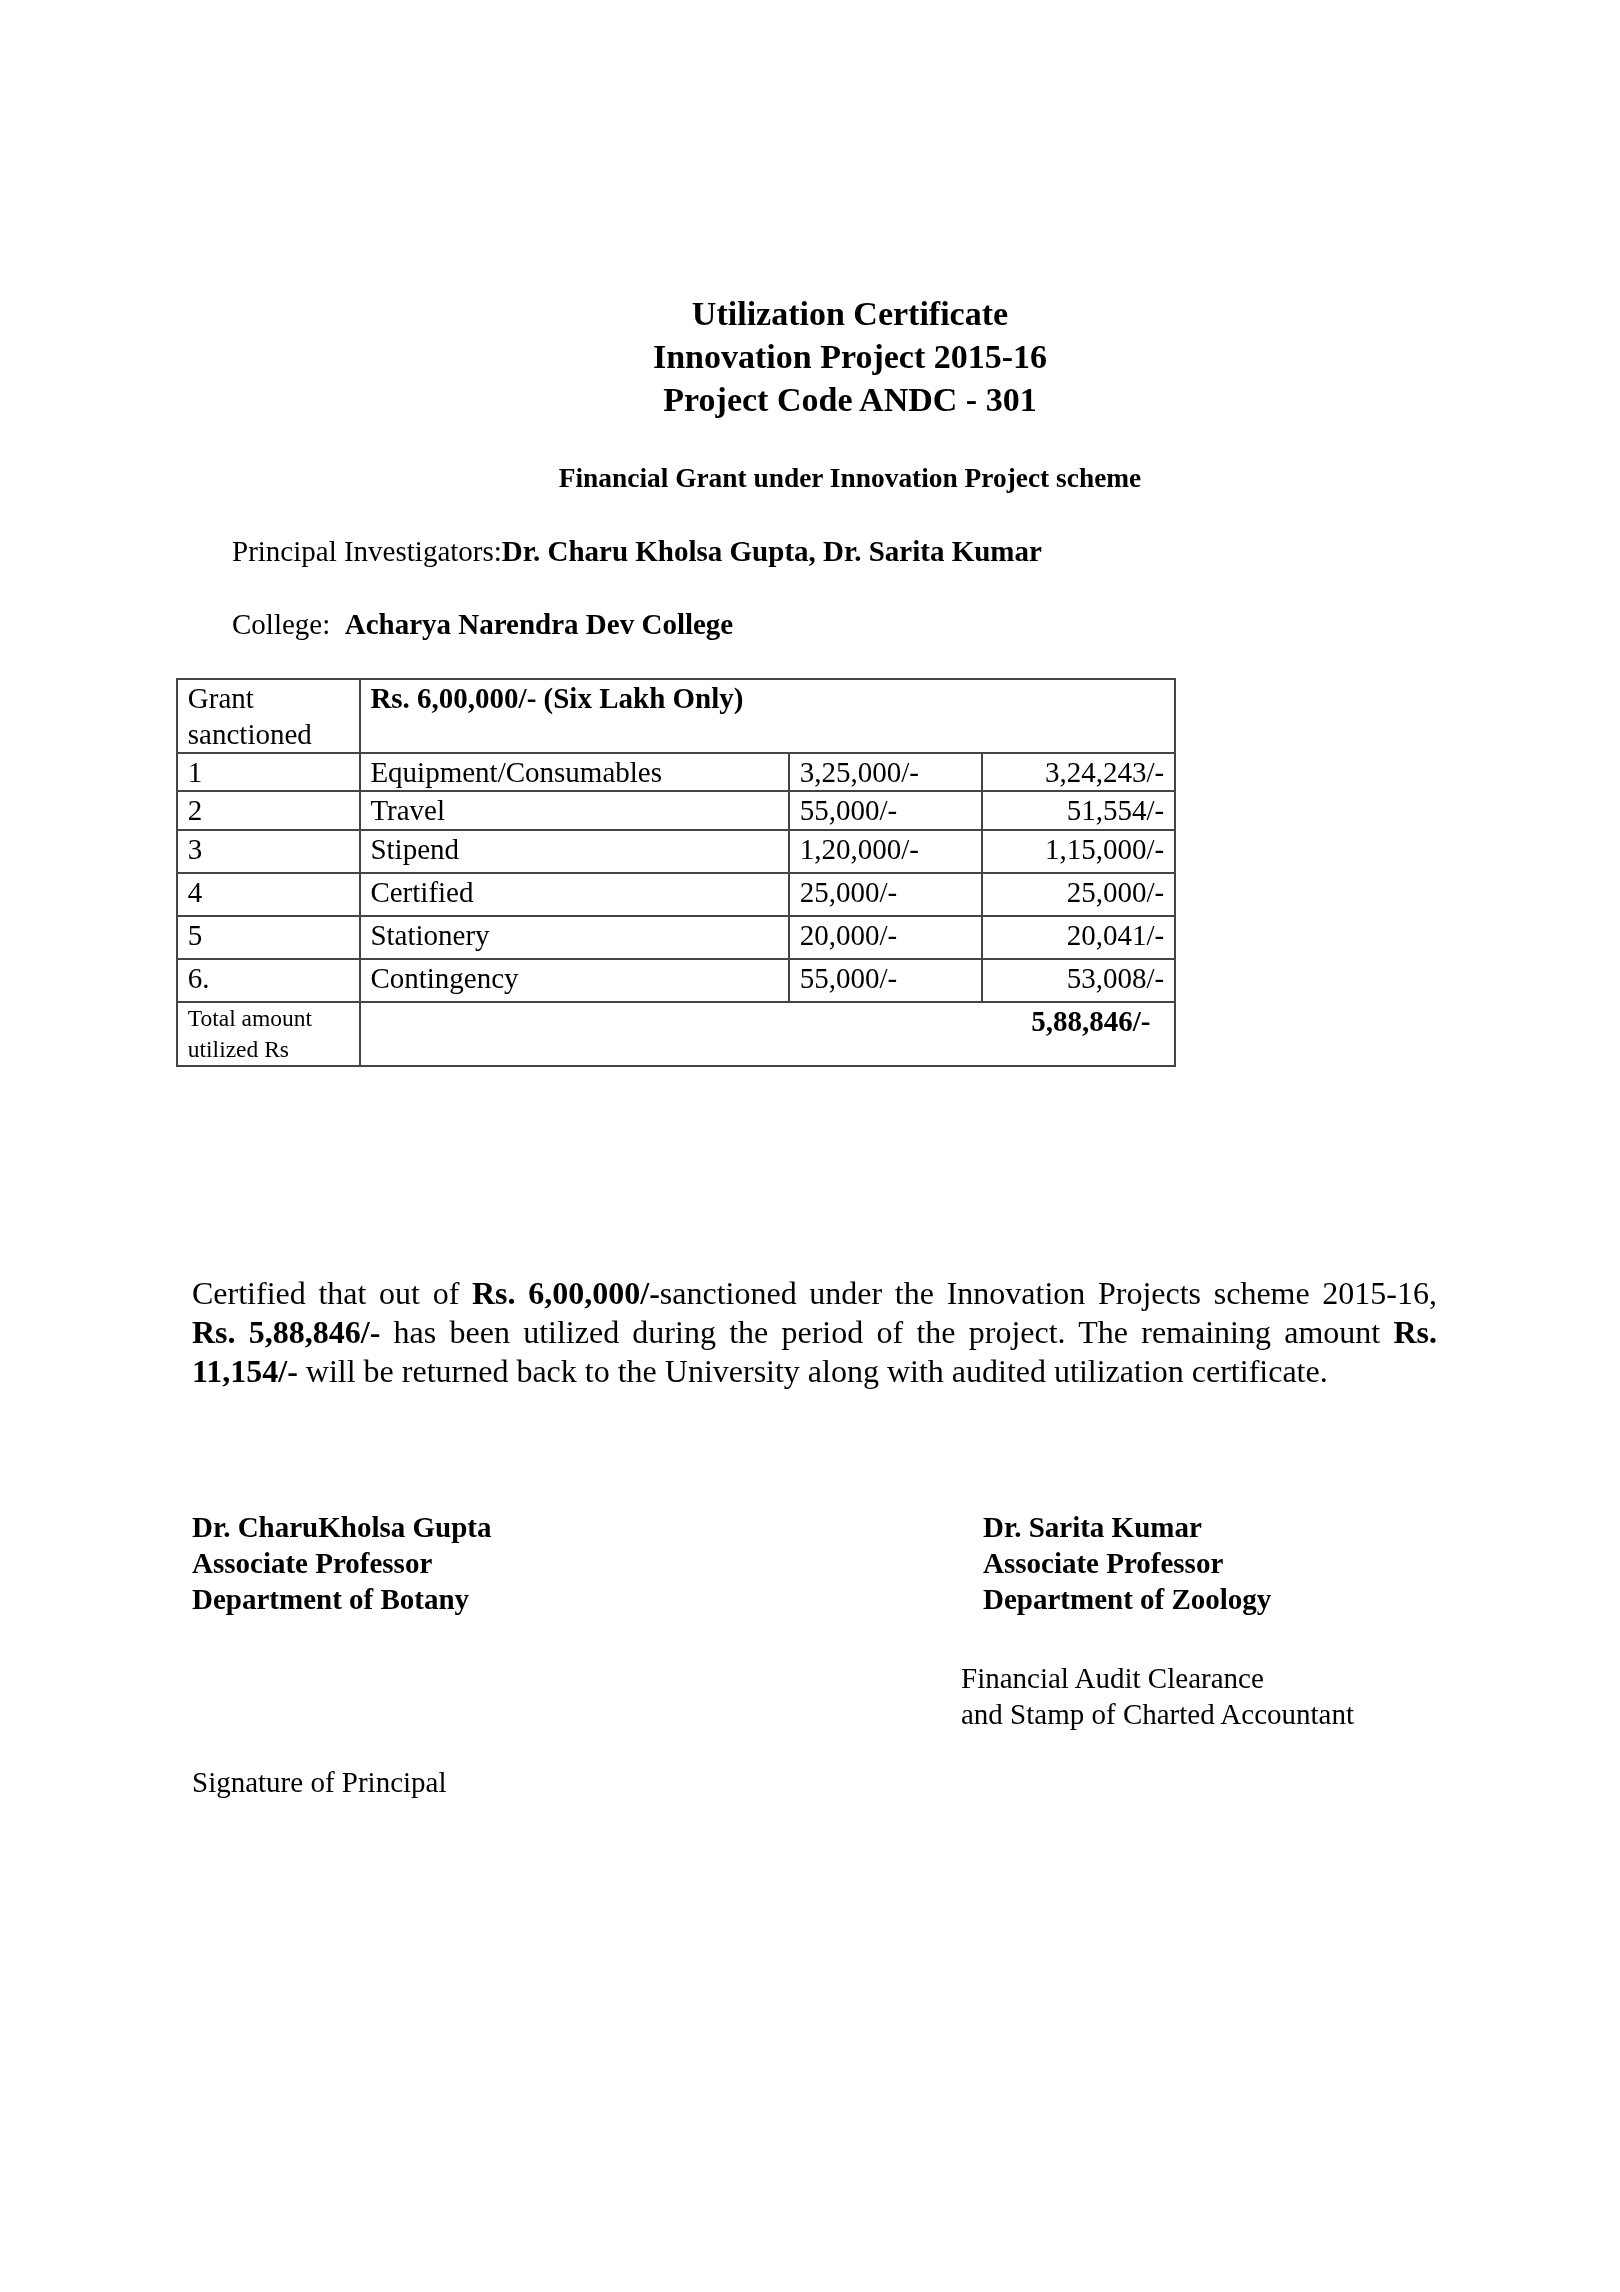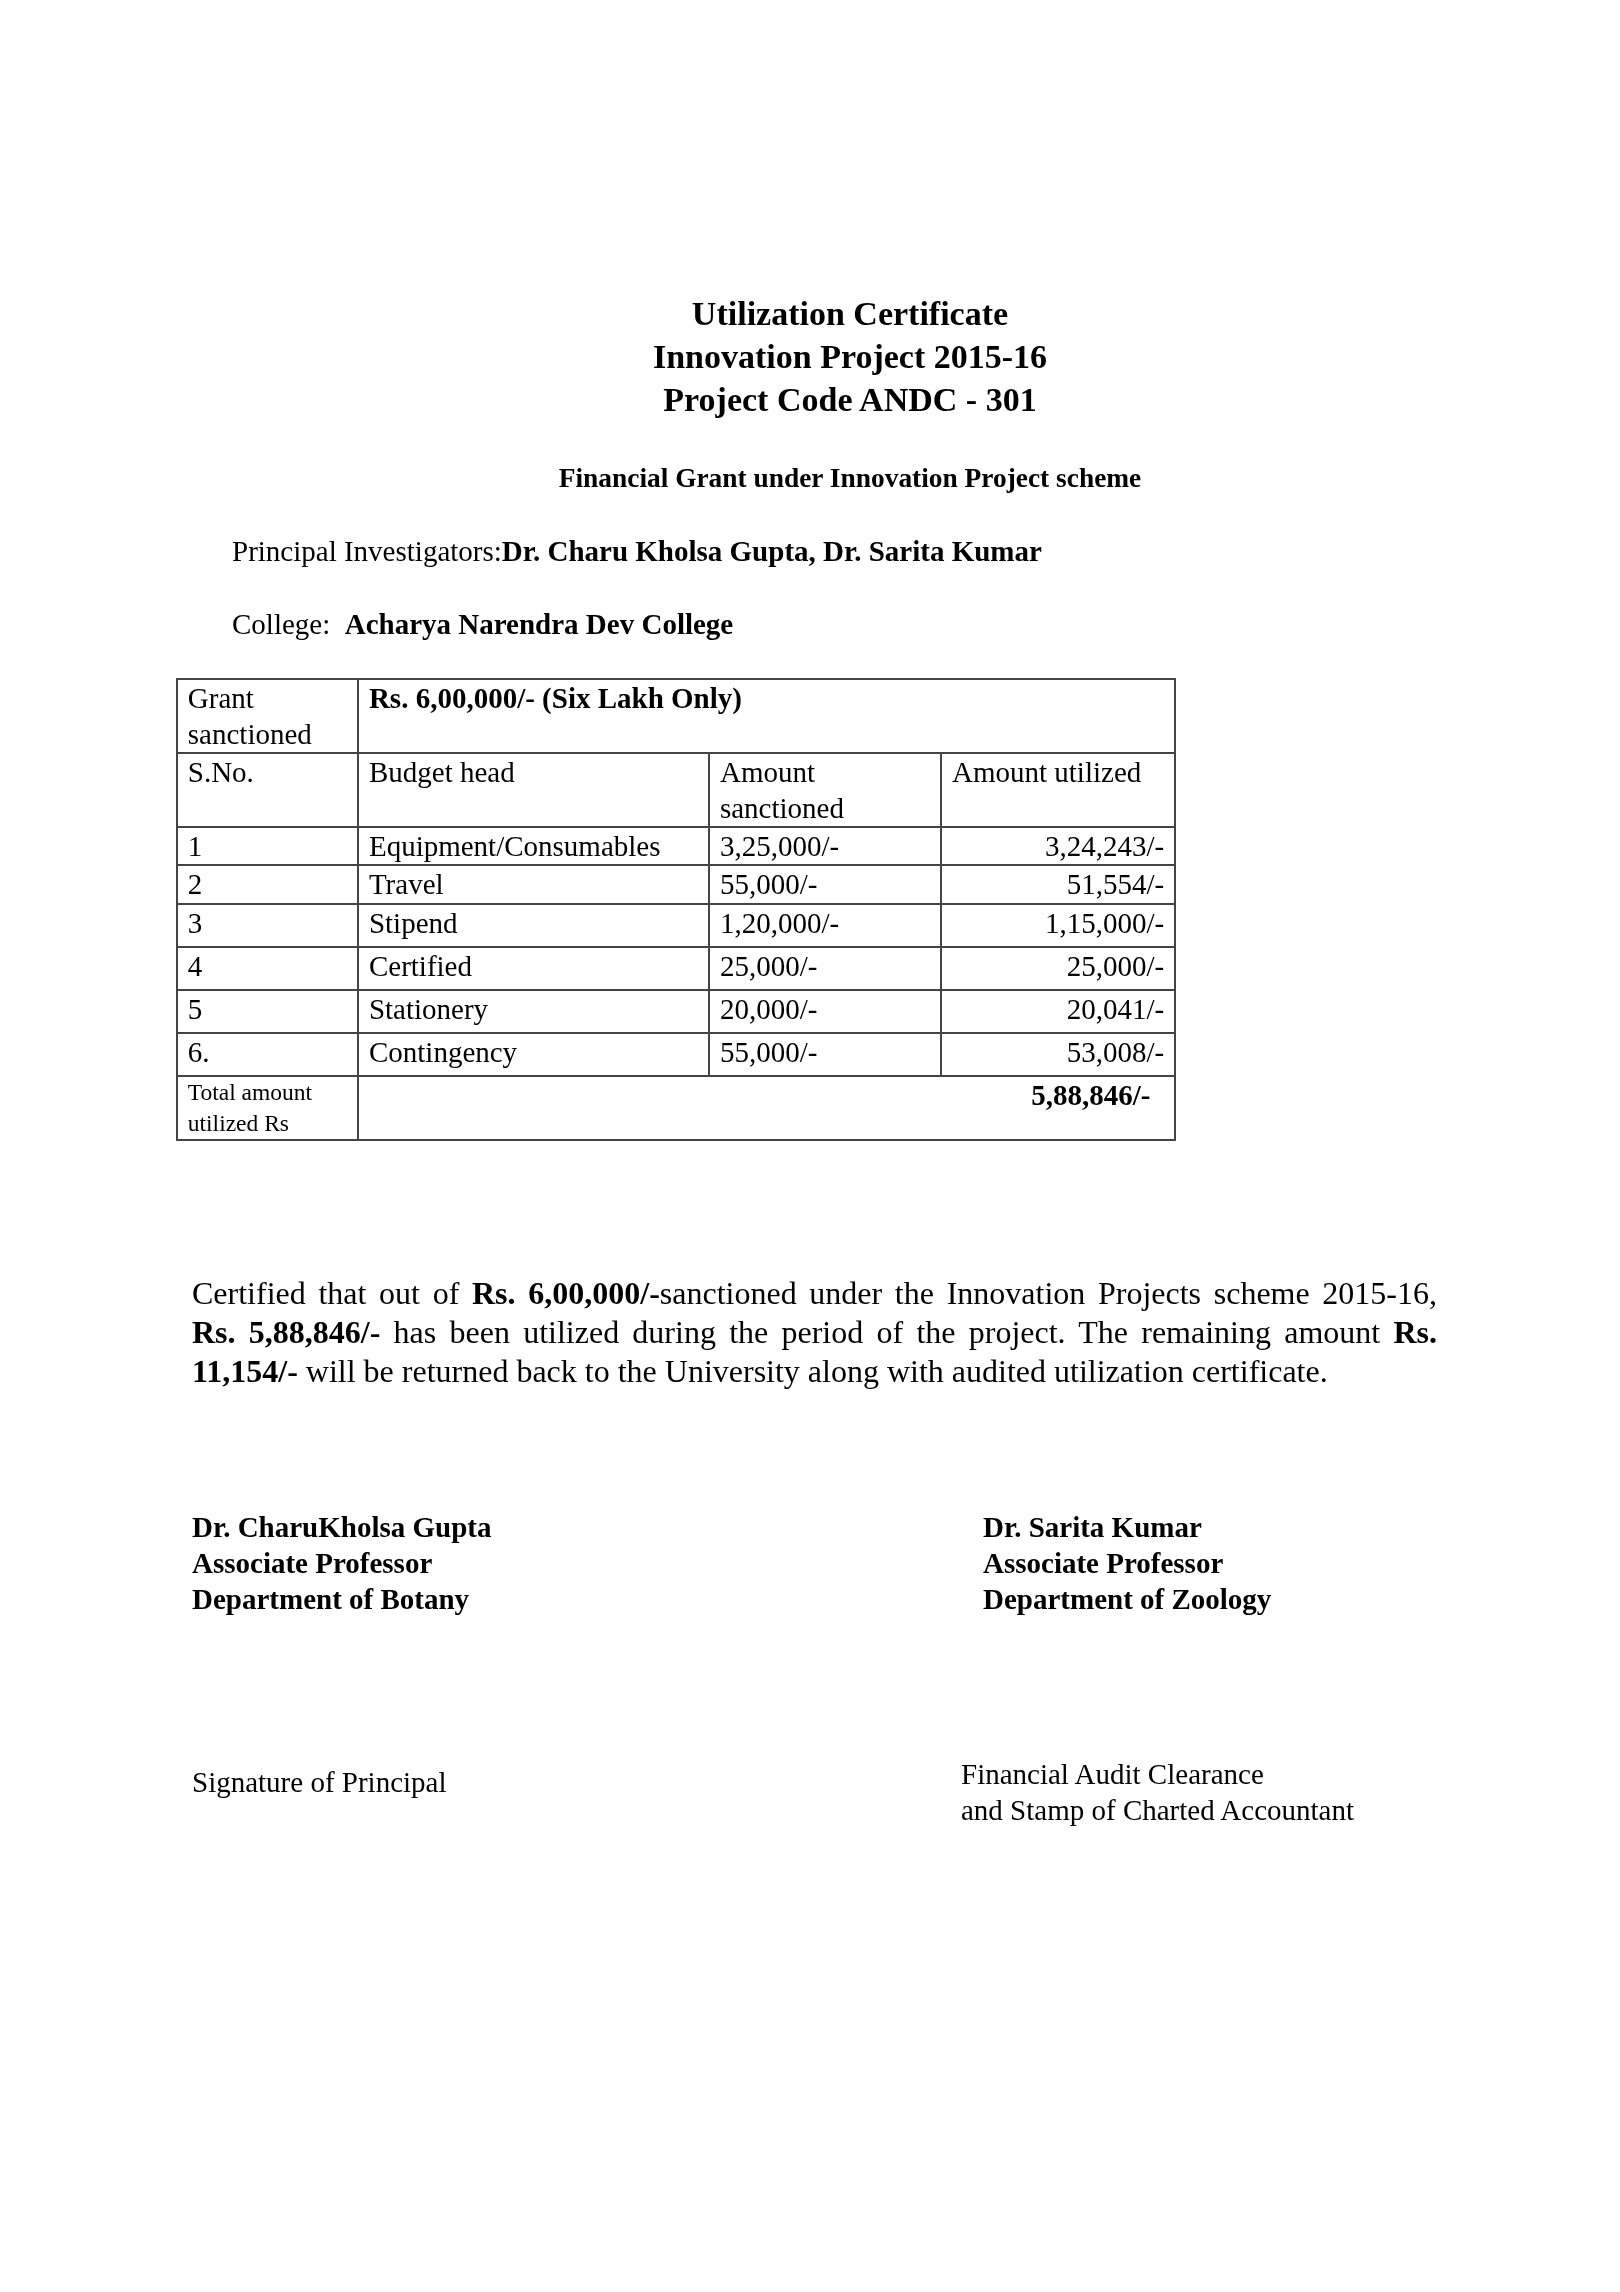--- a/index.html
+++ b/index.html
@@ -35,26 +35,20 @@
 
 <div class="abs line" style="top:535px;"><span>Principal Investigators:</span><span class="b">Dr. Charu Kholsa Gupta, Dr. Sarita Kumar</span></div>
 
 <div class="abs line" style="top:608px;"><span>College:</span>&nbsp;&nbsp;<span class="b">Acharya Narendra Dev College</span></div>
 
 <table class="grant">
   <tbody>
       <tr>
     <td class="c1" style="white-space:normal;">Grant sanctioned</td>
     <td colspan="3" class="b">Rs. 6,00,000/- (Six Lakh Only)</td>
-  </tr>
-  <tr>
-    <td class="c1">S.No.</td>
-    <td class="c2">Budget head</td>
-    <td class="c3" style="white-space:normal;">Amount sanctioned</td>
-    <td class="c4" style="white-space:normal;">Amount utilized</td>
   </tr>
   <tr>
     <td>1</td>
     <td>Equipment/Consumables</td>
     <td>3,25,000/-</td>
     <td class="num">3,24,243/-</td>
   </tr>
   <tr style="height:39px;">
     <td>2</td>
     <td>Travel</td>
@@ -99,17 +93,17 @@
   <div>Associate Professor</div>
   <div>Department of Botany</div>
 </div>
 <div class="sig" style="left:983px; top:1509px;">
   <div>Dr. Sarita Kumar</div>
   <div>Associate Professor</div>
   <div>Department of Zoology</div>
 </div>
 
 <div class="foot" style="left:192px; top:1764px;">Signature of Principal</div>
-<div class="foot" style="left:961px; top:1756px;">
+<div class="foot" style="left:961px; top:1660px;">
   <div>Financial Audit Clearance</div>
   <div>and Stamp of Charted Accountant</div>
 </div>
 
 
 </body></html>

